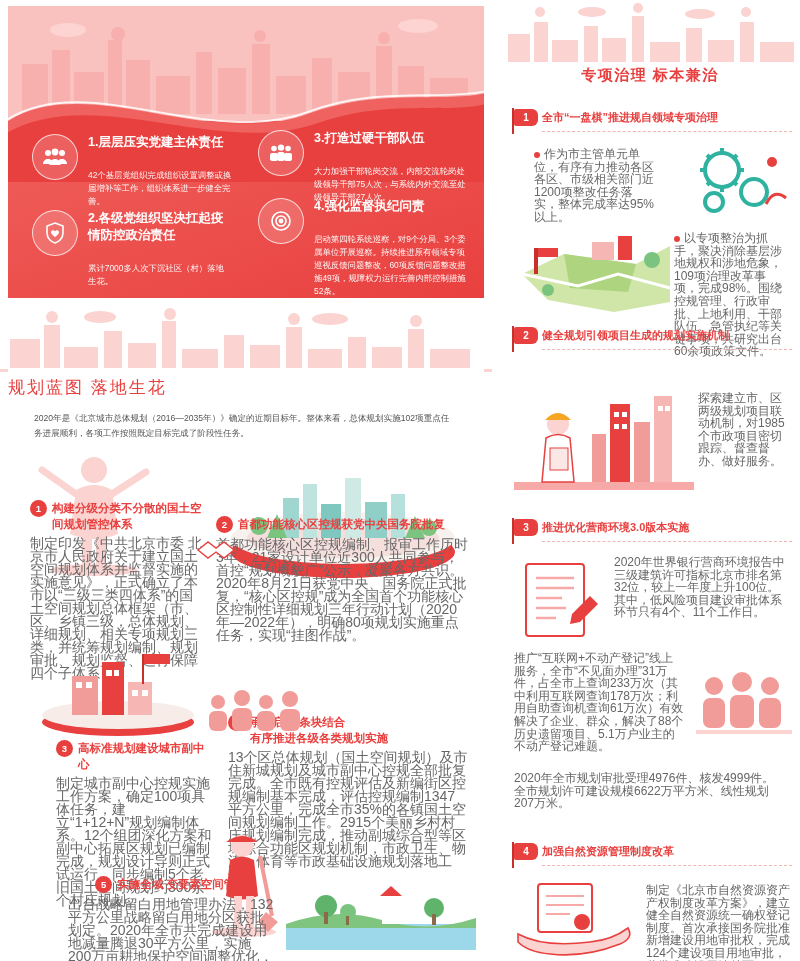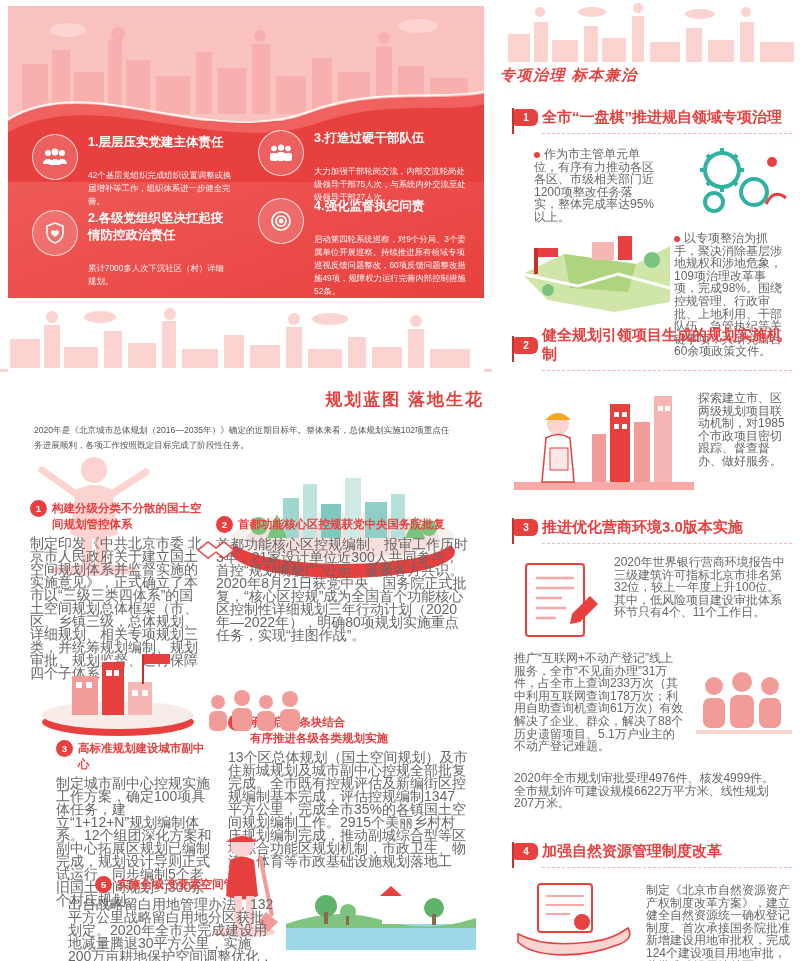--- a/index.html
+++ b/index.html
@@ -43,41 +43,41 @@
   .item .tt { margin-left:56px; font-size:12.5px; font-weight:bold; line-height:17px; }
   .item .dd { margin-left:56px; margin-top:18px; font-size:8.4px; line-height:13px; color:rgba(255,255,255,.95); }
 
   
   .band {
     position:absolute; left:0; top:305px; width:492px; height:68px;
   }
 
   
   .p2 { position:absolute; left:8px; top:368px; width:476px; height:586px; background:#fff; }
-  .p2-title { text-align:right; font-size:17px; font-weight:bold; color:#e8403f; letter-spacing:2px; margin-top:20px; }
+  .p2-title { text-align:left; font-size:17px; font-weight:normal; color:#e8403f; letter-spacing:2px; margin-top:8px; }
   .p2-lead { margin:12px 26px 0 26px; font-size:8.6px; line-height:14.5px; color:#555; text-indent:0; }
 
   .num-badge {
     width:17px; height:17px; border-radius:50%; background:#e8403f; color:#fff;
     font-size:9.5px; display:inline-flex; align-items:center; justify-content:center;
     vertical-align:middle; margin-right:5px; flex:none;
   }
   .blk { position:absolute; }
   .blk .hd { display:flex; align-items:flex-start; color:#e8403f; font-weight:bold; font-size:11.5px; line-height:16px; }
   .blk .bd { font-size:14px; line-height:13px; color:#666; margin-top:5px; }
   .r-sky { position:absolute; left:0; top:0; width:300px; height:62px; }
-  .r-title { position:absolute; top:66px; left:0; width:300px; text-align:left; font-size:15px; font-weight:bold; color:#e8403f; letter-spacing:1.5px;font-style:italic; }
+  .r-title { position:absolute; top:66px; left:0; width:300px; text-align:center; font-size:15px; font-weight:bold; color:#e8403f; letter-spacing:1.5px; }
 
   .rhead { position:absolute; left:10px; display:flex; align-items:center; }
   .rhead .flag {
     position:relative; width:30px; height:26px; flex:none;
   }
   .rhead .flag .pole { position:absolute; left:2px; top:0; width:2px; height:26px; background:#c9302c; }
   .rhead .flag .cloth { position:absolute; left:4px; top:1px; width:24px; height:17px; background:#e8403f; border-radius:2px 6px 6px 2px; color:#fff; font-size:10px; font-weight:bold; display:flex; align-items:center; justify-content:center; }
-  .rhead .txt { font-size:15px; font-weight:bold; color:#e8403f; padding-bottom:6px; border-bottom:1.2px dashed #f3b4b2; margin-left:2px; }
+  .rhead .txt { font-size:11px; font-weight:bold; color:#e8403f; padding-bottom:6px; border-bottom:1.2px dashed #f3b4b2; margin-left:2px; }
 
   .rpara { position:absolute; font-size:12px; line-height:12.6px; color:#666; }
   .bullet-dot { display:inline-block; width:6px; height:6px; border-radius:50%; background:#e8403f; margin-right:4px; vertical-align:middle; }
 </style>
 </head>
 <body>
 
 <div class="page">
 
   <div class="col-left">
@@ -137,21 +137,21 @@
         </div>
 
         <div class="item" style="left:24px; top:96px; width:200px;">
           <div class="ic">
             <svg width="20" height="22" viewBox="0 0 20 22" fill="none" stroke="#fff" stroke-width="1.6">
                 <path d="M10 1 L18 4 V11 C18 16 14 20 10 21 C6 20 2 16 2 11 V4 Z"></path>
                 <path d="M10 15 C7 12.6 6 11.6 6 10.2 C6 9 7 8.2 8 8.2 C8.8 8.2 9.6 8.8 10 9.4 C10.4 8.8 11.2 8.2 12 8.2 C13 8.2 14 9 14 10.2 C14 11.6 13 12.6 10 15Z" fill="#fff" stroke="none"></path>
               </svg>
           </div>
           <div class="tt">2.各级党组织坚决扛起疫情防控政治责任</div>
-          <div class="dd">累计7000多人次下沉社区（村）详细规划。</div>
+          <div class="dd">累计7000多人次下沉社区（村）落地生花。</div>
         </div>
 
         <div class="item" style="left:250px; top:16px; width:210px;">
           <div class="ic">
             <svg width="24" height="18" viewBox="0 0 24 18" fill="#fff">
                 <circle cx="5" cy="4.5" r="2.8"></circle>
                 <circle cx="12" cy="3.6" r="3.2"></circle>
                 <circle cx="19" cy="4.5" r="2.8"></circle>
                 <rect x="1" y="9" width="8" height="8" rx="2"></rect>
                 <rect x="8.4" y="8" width="7.2" height="9" rx="2"></rect>

